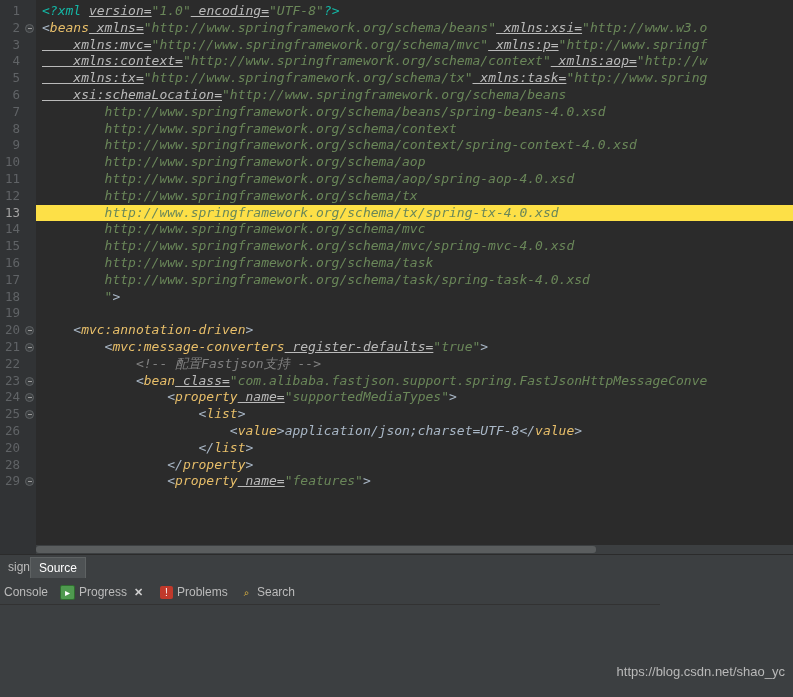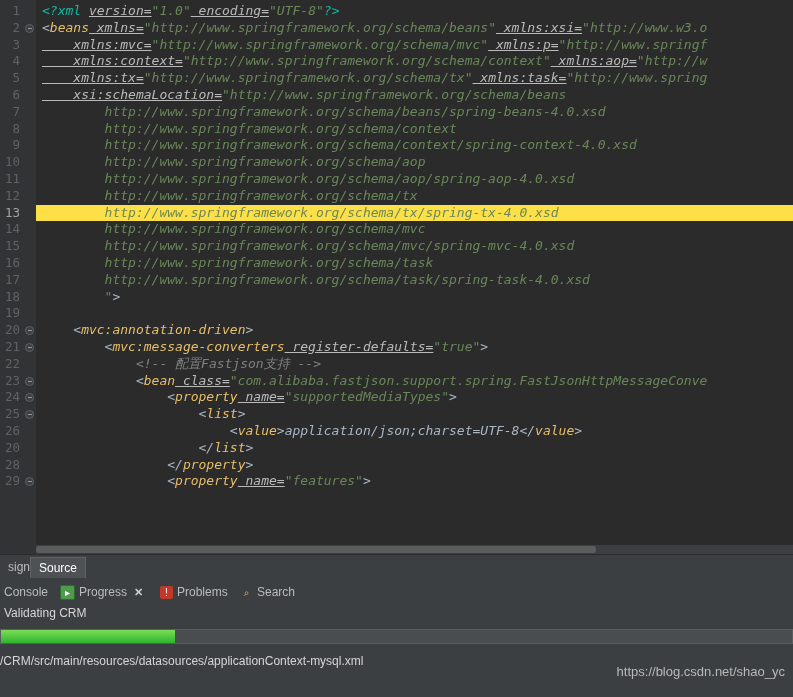--- a/index.html
+++ b/index.html
@@ -317,21 +317,14 @@
       </div>
       <div class="ptab" style="left: 160px;">
         <span class="glyph problems-icon">!</span>
         <span>Problems</span>
       </div>
       <div class="ptab" style="left: 240px;">
         <span class="glyph search-icon-el">⌕</span>
         <span>Search</span>
       </div>
     </div>
-  <div class="panel-body">
-    <div class="validating-label" style="top:2px;left:4px;">Validating CRM</div>
-    <div class="progressbar" style="top:25px;">
-      <div class="fill" id="progfill" style="width: 174.46px;"></div>
-    </div>
-    <div class="pathline" style="top:50px;left:0px;">/CRM/src/main/resources/datasources/applicationContext-mysql.xml</div>
-  </div>
   <div class="watermark">https://blog.csdn.net/shao_yc</div>
 </div>
 
 </body></html>

